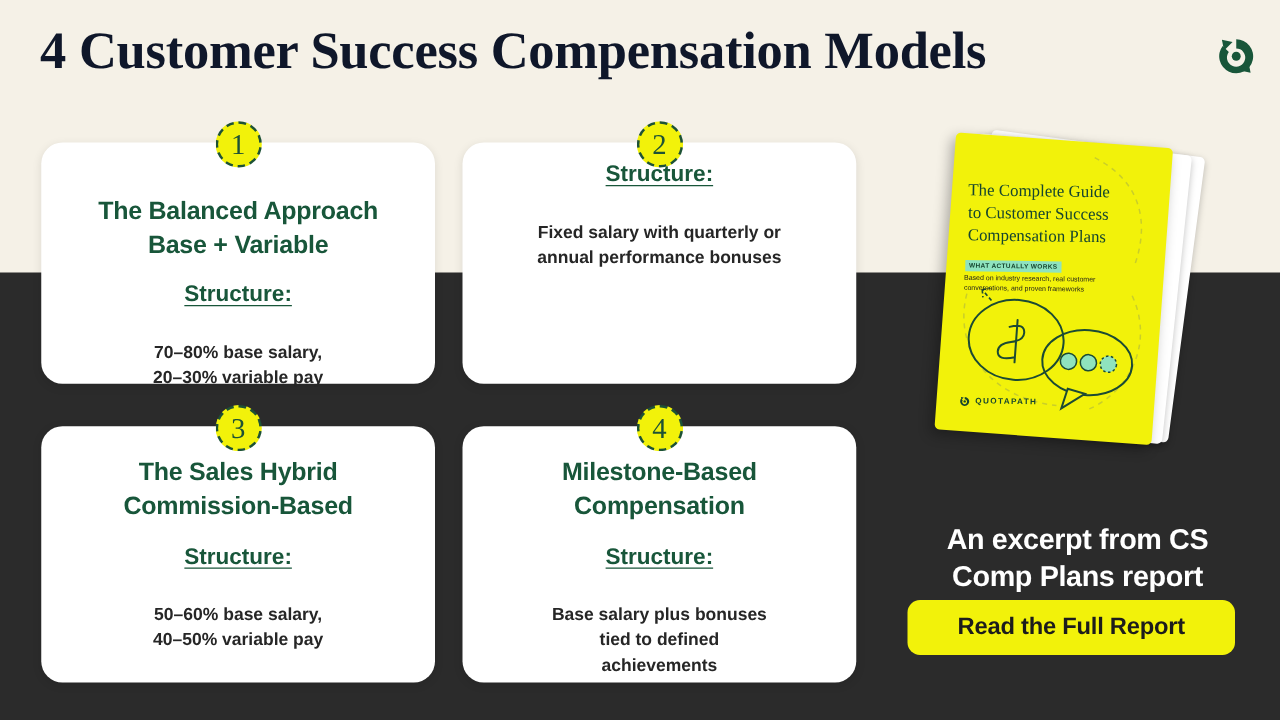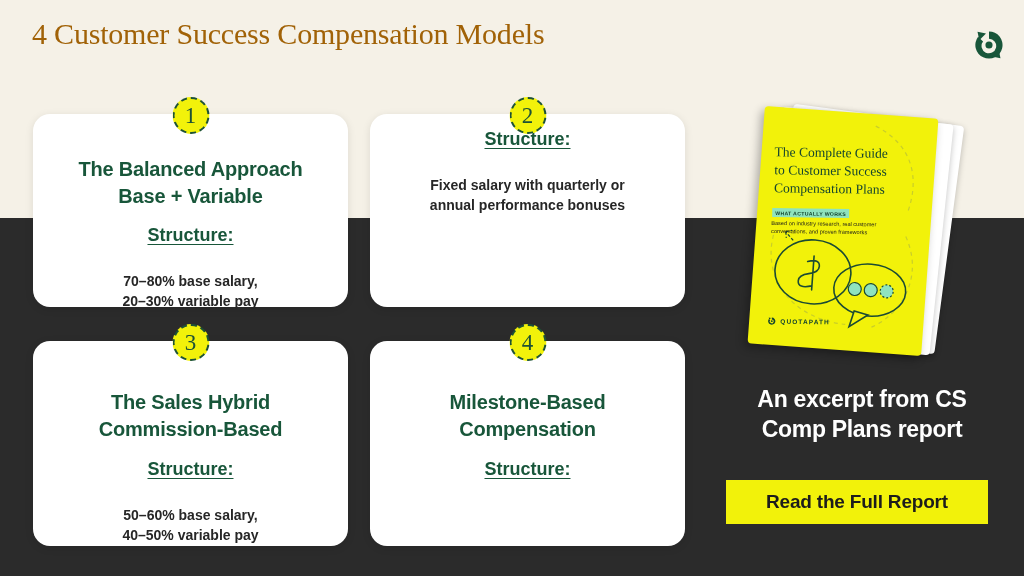--- a/index.html
+++ b/index.html
@@ -21,22 +21,22 @@
   }
 
   
   #header{
     position:absolute; left:0; top:0; width:1024px; height:95px;
     display:flex; align-items:center;
   }
   #page-title{
     position:absolute; left:32px; top:17px;
     font-family:"Liberation Serif", serif;
-    font-size:30px; font-weight:400; letter-spacing:-0.2px;
-    color:#a16207; white-space:nowrap;
+    font-size:42px; font-weight:700; letter-spacing:-0.2px;
+    color:#0f172a; white-space:nowrap;
   }
   #brand-logo{
     position:absolute; left:972px; top:28px; width:34px; height:34px;
   }
 
   
   .card{
     position:absolute;
     background:#FFFFFF;
     border-radius:17px;
@@ -61,21 +61,21 @@
   }
 
   .card-title{
     margin-top:42px;
     text-align:center;
     font-size:20px; font-weight:bold;
     color:#18563A; line-height:1.35;
     letter-spacing:-0.2px;
     padding:0 14px;
   }
-  .card-3 .card-title, .card-4 .card-title{ margin-top:48px; }
+  .card-3 .card-title, .card-4 .card-title{ margin-top:24px; }
 
   .structure-label{
     margin-top:15px;
     font-size:18px; font-weight:bold; color:#18563A;
     text-decoration:underline;
     text-underline-offset:3px;
   }
   .card-3 .structure-label, .card-4 .structure-label{ margin-top:16px; }
 
   .structure-body{
@@ -142,30 +142,30 @@
     transform:rotate(-3.4deg);
     display:flex; align-items:center; gap:4px;
   }
   #cover-brand-text{
     font-size:6.5px; font-weight:bold; letter-spacing:1.1px;
     color:#16452F;
   }
 
   
   #cta-text{
-    position:absolute; left:712px; top:384px; width:300px;
+    position:absolute; left:712px; top:416px; width:300px;
     text-align:center;
     color:#FFFFFF; font-size:23px; font-weight:bold;
     line-height:1.32; letter-spacing:-0.3px;
     white-space:pre-line;
   }
   #cta-button{
     position:absolute; left:726px; top:480px;
     width:262px; height:44px;
-    background:#F2F20A; border:none; border-radius:0;
+    background:#F2F20A; border:none; border-radius:10px;
     color:#1C1C1C; font-size:19px; font-weight:bold;
     font-family:"Liberation Sans", sans-serif;
     letter-spacing:-0.2px;
     cursor:pointer;
     display:flex; align-items:center; justify-content:center;
   }
 </style>
 </head>
 <body>
 
@@ -207,20 +207,23 @@
   <div class="structure-label">Structure:</div>
   <div class="structure-body">50–60% base salary,
 40–50% variable pay</div>
 </div>
 
 <div class="card card-4">
   <div class="badge">4</div>
   <div class="card-title" style="white-space:pre-line">Milestone-Based
 Compensation</div>
   <div class="structure-label">Structure:</div>
+  <div class="structure-body">Base salary plus bonuses
+tied to defined
+achievements</div>
 </div>
 
 <div id="book-wrap">
   <div class="page-sheet" id="page-back-2"></div>
   <div class="page-sheet" id="page-back-1"></div>
 
   <div id="book-cover">
     <svg id="cover-doodles" viewBox="0 0 174 238">
       <path d="M112 12 C150 28 160 60 150 96" stroke="#C9CE2A" stroke-width="1.2" fill="none" stroke-dasharray="4 4"></path>
       <path d="M18 128 C10 170 40 210 96 212" stroke="#C9CE2A" stroke-width="1.2" fill="none" stroke-dasharray="4 4"></path>

